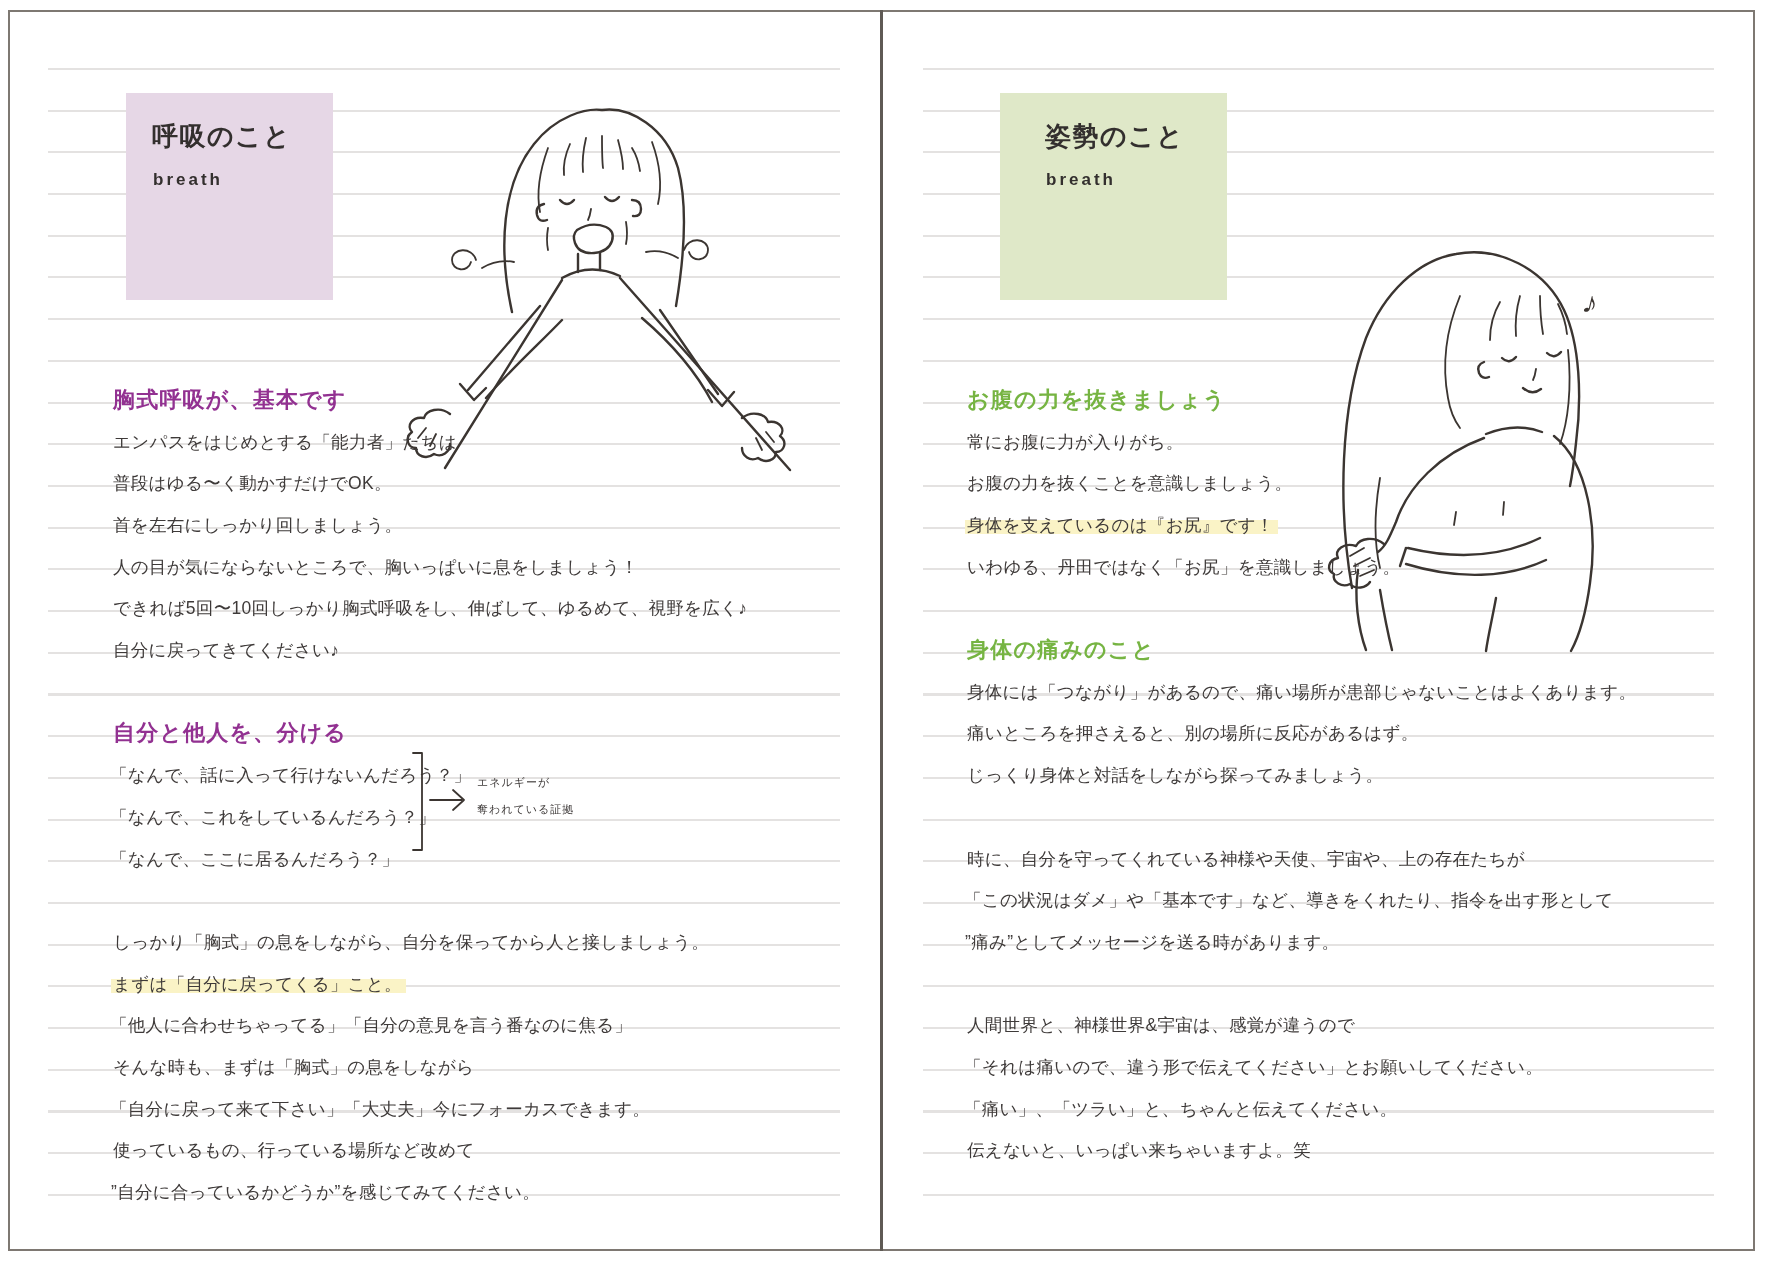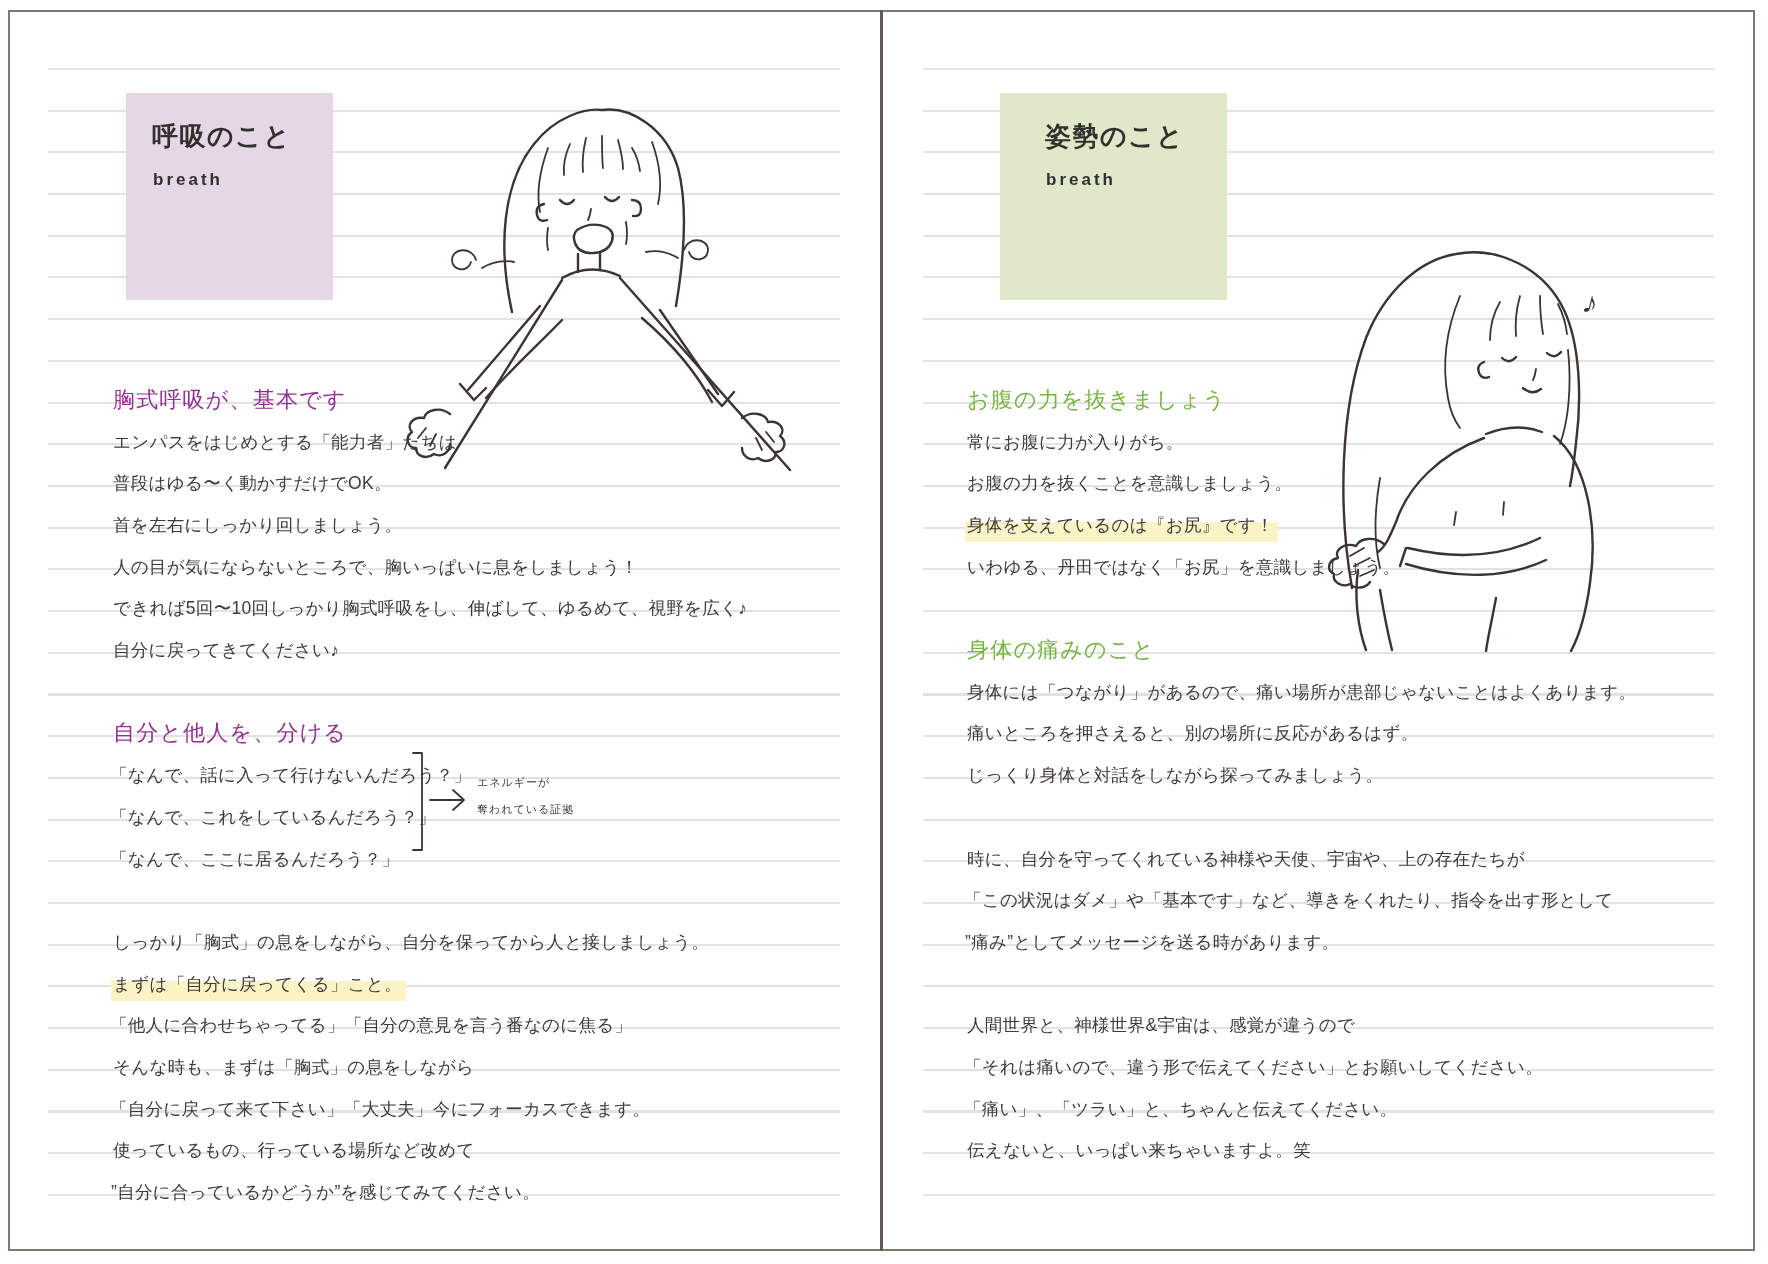--- a/index.html
+++ b/index.html
@@ -18,27 +18,27 @@
   .rules.left{left:48px;width:792px;}
   .rules.right{left:923px;width:791px;}
   
   .title-box{position:absolute;top:93px;width:207px;height:207px;}
   .title-box.lav{left:126px;background:var(--box-left,#e6d7e6);}
   .title-box.grn{left:1000px;width:208px;background:var(--box-right,#dfe8c8);padding-left:19px;}
   .title-box h1{margin:26px 0 16px 26px;font-size:26px;font-weight:700;letter-spacing:1.5px;
                 color:#332f2e;white-space:nowrap;}
   .title-box .sub{margin:12px 0 0 27px;font-size:17px;font-weight:700;letter-spacing:3px;color:#332f2e;}
   
-  .h2{position:absolute;font-size:22px;font-weight:400;letter-spacing:1.2px;white-space:nowrap;}
+  .h2{position:absolute;font-size:22px;font-weight:700;letter-spacing:1.2px;white-space:nowrap;}
   .h2.purple{color:var(--accent-left,#923191);}
   .h2.green{color:var(--accent-right,#76b442);}
   .line{position:absolute;font-size:17.5px;line-height:28px;letter-spacing:0.3px;white-space:nowrap;}
   .hl{background:linear-gradient(180deg, rgba(0,0,0,0) 24%,
         var(--highlight,#faf3c6) 24%, var(--highlight,#faf3c6) 97%, rgba(0,0,0,0) 97%);
-      padding:0 4px 8px 2px;margin-left:-2px;}
+      padding:0 4px 0 2px;margin-left:-2px;}
   .annot{position:absolute;left:477px;top:769px;font-size:11px;line-height:27px;letter-spacing:1px;}
   .note{position:absolute;left:1583px;top:286px;font-size:30px;color:var(--ink,#3b3531);
         transform:rotate(14deg);}
   svg.sketch{position:absolute;overflow:visible;}
   svg.sketch path, svg.sketch line{fill:none;stroke:var(--ink,#3b3531);stroke-width:2.4;
         stroke-linecap:round;stroke-linejoin:round;}
   svg.sketch path.mouth{fill:#ffffff;}
   svg.sketch path.thin{stroke-width:1.8;}
 </style>
 </head>

